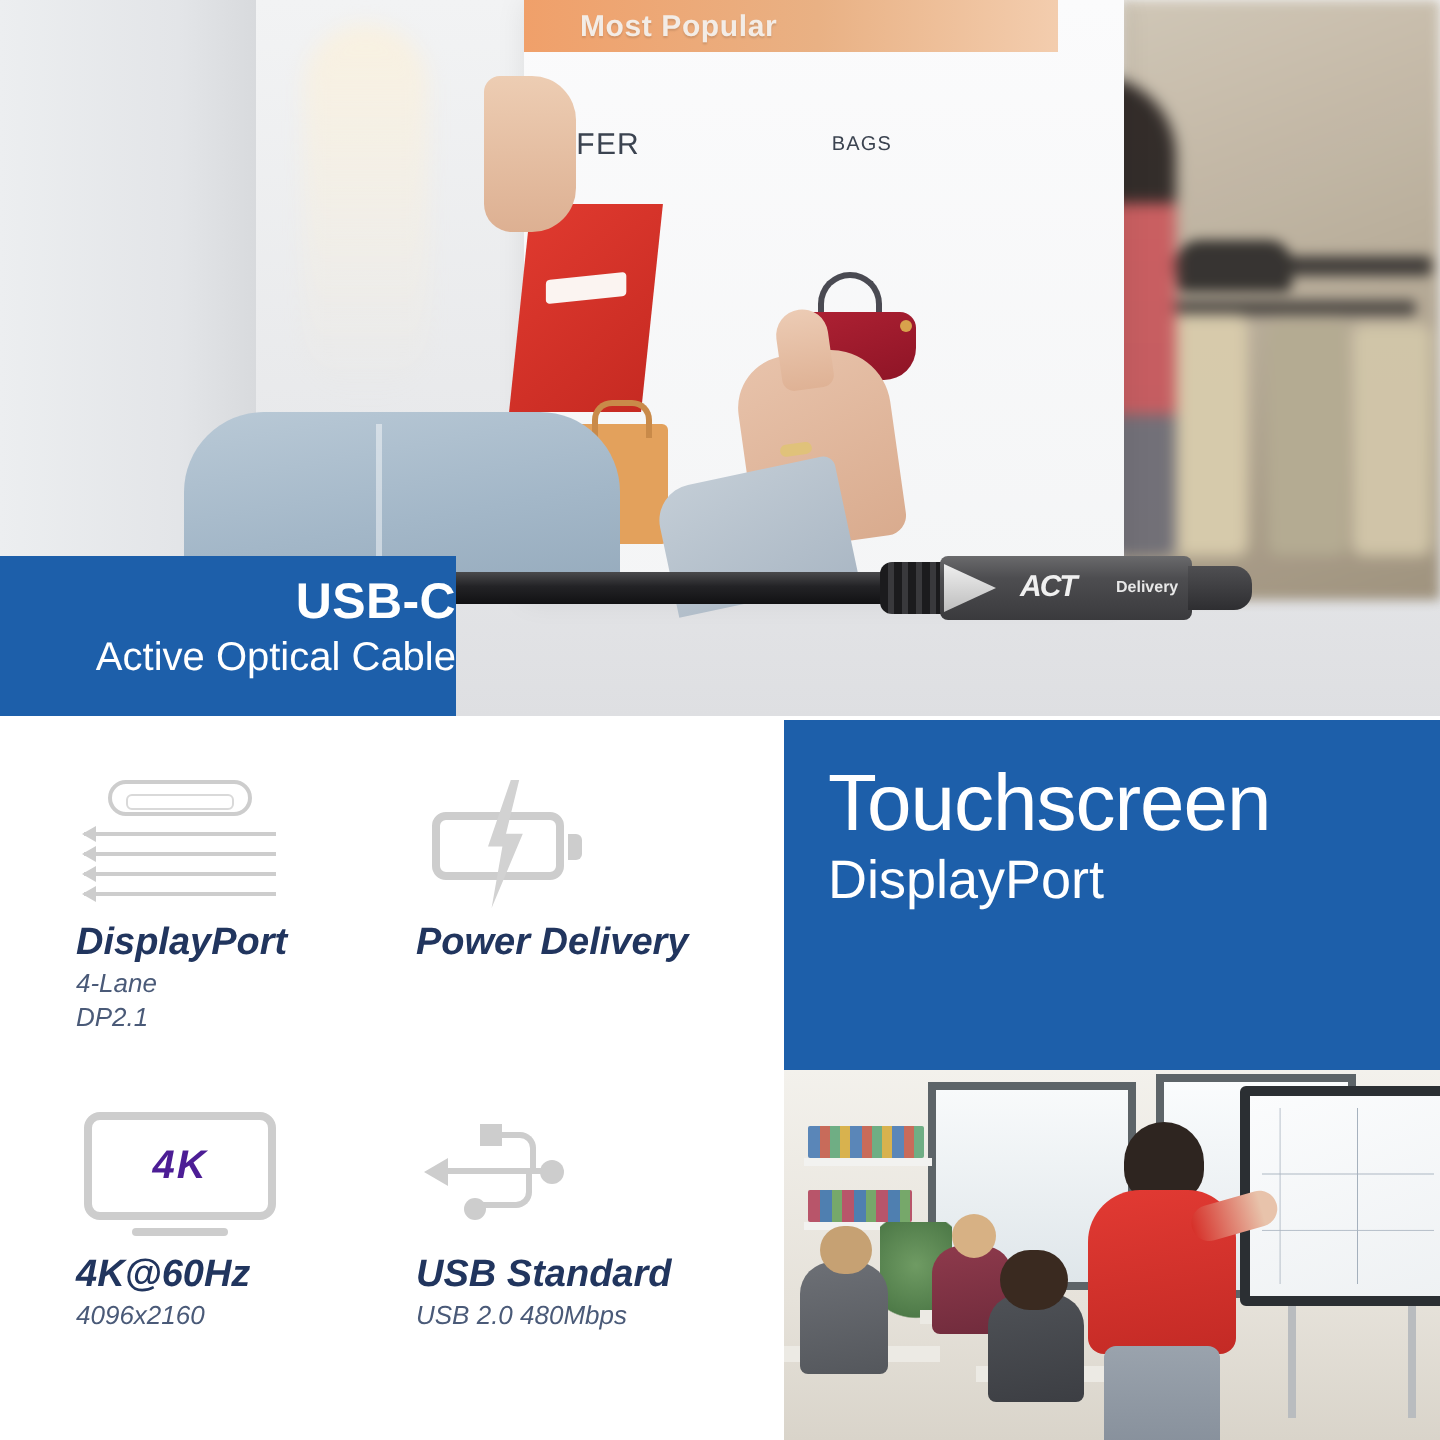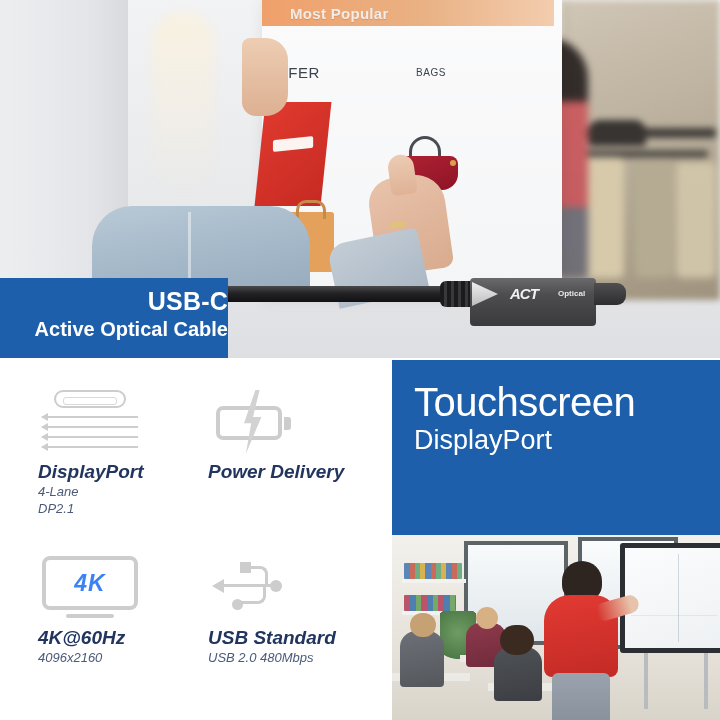--- a/index.html
+++ b/index.html
@@ -44,21 +44,21 @@
     background:linear-gradient(180deg,#2a2320 0%,#2a2320 26%,#c9585a 27%,#c4565a 70%,#6c6a72 71%,#6c6a72 100%);
     border-radius:40px 40px 0 0; filter:blur(2px); }
 
   
   .kiosk {
     position:absolute; left:262px; top:0; width:300px; height:300px;
     background:linear-gradient(180deg,#fbfbfc 0%,#f4f5f6 100%);
     box-shadow: 0 0 14px rgba(0,0,0,.08);
   }
   .kiosk-banner {
-    position:absolute; left:0; top:0; width:292px; height:26px;
+    position:absolute; left:0; top:0; width:267px; height:26px;
     background:linear-gradient(90deg,#f0a06a 0%,#e9b184 55%,#f3cdae 100%);
     display:flex; align-items:center; padding-left:28px;
   }
   .kiosk-banner span {
     font-size:15px; font-weight:bold; color:#f3ece6; letter-spacing:.3px;
     text-shadow:0 1px 1px rgba(0,0,0,.12);
   }
   .kiosk-offer {
     position:absolute; left:0px; top:60px; width:58px; height:24px;
     display:flex; align-items:center; justify-content:flex-end;
@@ -154,34 +154,34 @@
   }
 
   
   .usbc-label {
     position:absolute; left:0; top:278px; width:228px; height:80px;
     background:#1d5faa; color:#fff;
     padding:10px 0 0 18px;
     text-align:right;
   }
   .usbc-label .t1 { font-size:25px; font-weight:bold; line-height:1.08; letter-spacing:.2px; }
-  .usbc-label .t2 { font-size:20px; font-weight:bold; line-height:1.2; margin-top:2px; }
+  .usbc-label .t2 { font-size:20px; font-weight:normal; line-height:1.2; margin-top:2px; }
 
   .cable {
     position:absolute; left:200px; top:286px; width:340px; height:16px;
     background:linear-gradient(180deg,#4a4a4c 0%,#232326 45%,#111113 100%);
     border-radius:3px;
   }
   .strain {
     position:absolute; left:440px; top:281px; width:36px; height:26px;
     background:repeating-linear-gradient(90deg,#1b1b1d 0 4px,#39393c 4px 7px);
     border-radius:6px;
   }
   .connector {
-    position:absolute; left:470px; top:278px; width:126px; height:48px;
+    position:absolute; left:470px; top:278px; width:126px; height:32px;
     background:linear-gradient(180deg,#6a6a6c 0%,#4d4d50 35%,#3a3a3d 100%);
     border-radius:4px; display:flex; align-items:center;padding-left:36px;
   }
   .connector .tip {
     position:absolute; left:2px; top:4px; width:26px; height:24px;
     background:linear-gradient(180deg,#efefef 0%,#bdbdbd 100%);
     clip-path: polygon(0 0, 100% 50%, 0 100%);
   }
   .connector .act {
     position:absolute; left:40px; top:7px;
@@ -249,21 +249,21 @@
     clip-path: polygon(58% 0, 20% 52%, 44% 52%, 26% 100%, 78% 42%, 50% 42%, 72% 0);
   }
 
   
   .ic-4k { position:relative; width:104px; height:66px; }
   .ic-4k .screen {
     position:absolute; left:4px; top:2px; width:96px; height:54px;
     border:4px solid #cdcdcd; border-radius:8px;
     display:flex; align-items:center; justify-content:center;
   }
-  .ic-4k .screen span { font-size:23px; font-weight:bold; color:#3b82f6; letter-spacing:1px; }
+  .ic-4k .screen span { font-size:20px; font-weight:bold; color:#4c1d95; letter-spacing:1px; }
   .ic-4k .stand {
     position:absolute; left:28px; top:60px; width:48px; height:4px;
     background:#cdcdcd; border-radius:2px;
   }
 
   
   .ic-usb { position:relative; width:84px; height:66px; }
   .ic-usb .trunk { position:absolute; left:14px; top:30px; width:52px; height:3px; background:#cdcdcd; }
   .ic-usb .arrow {
     position:absolute; left:4px; top:25px;
@@ -446,21 +446,21 @@
       <div class="face"></div>
       <div class="shirt"></div>
     </div>
   </div>
 
   <div class="cable"></div>
   <div class="strain"></div>
   <div class="connector">
     <div class="tip"></div>
     <div class="act">ACT</div>
-    <div class="disp">Optical</div>
+    <div class="disp">Delivery</div>
   </div>
   <div class="plug"></div>
 
   <div class="usbc-label">
     <div class="t1">USB-C</div>
     <div class="t2">Active Optical Cable</div>
   </div>
 
   <div class="features">
 

